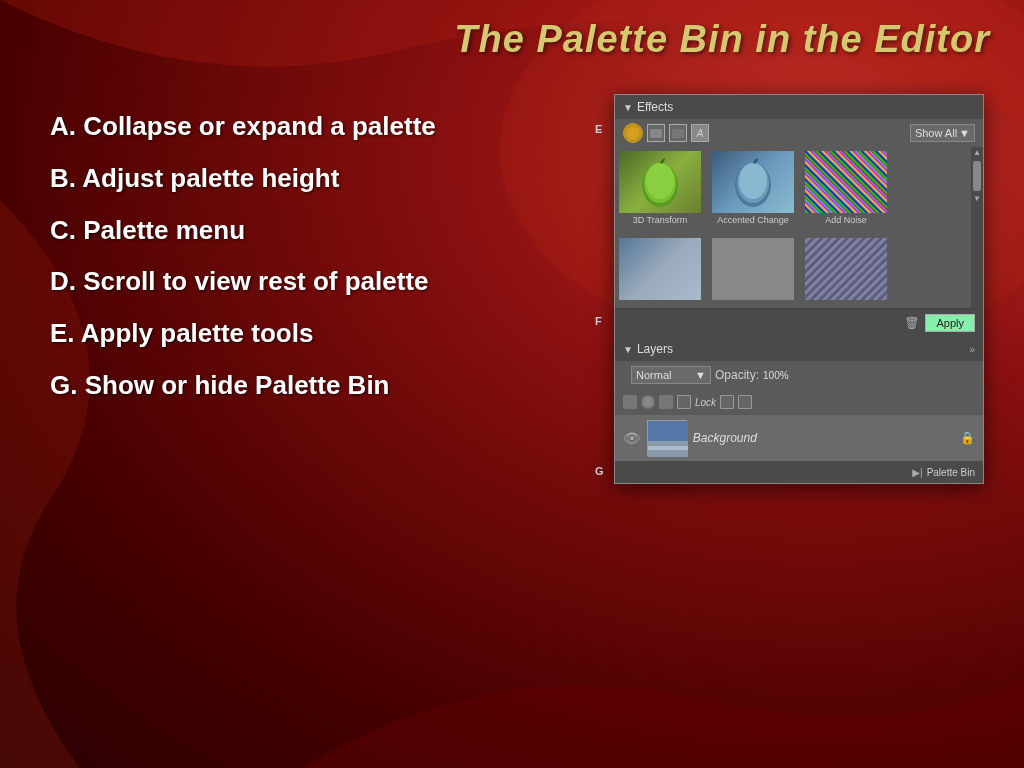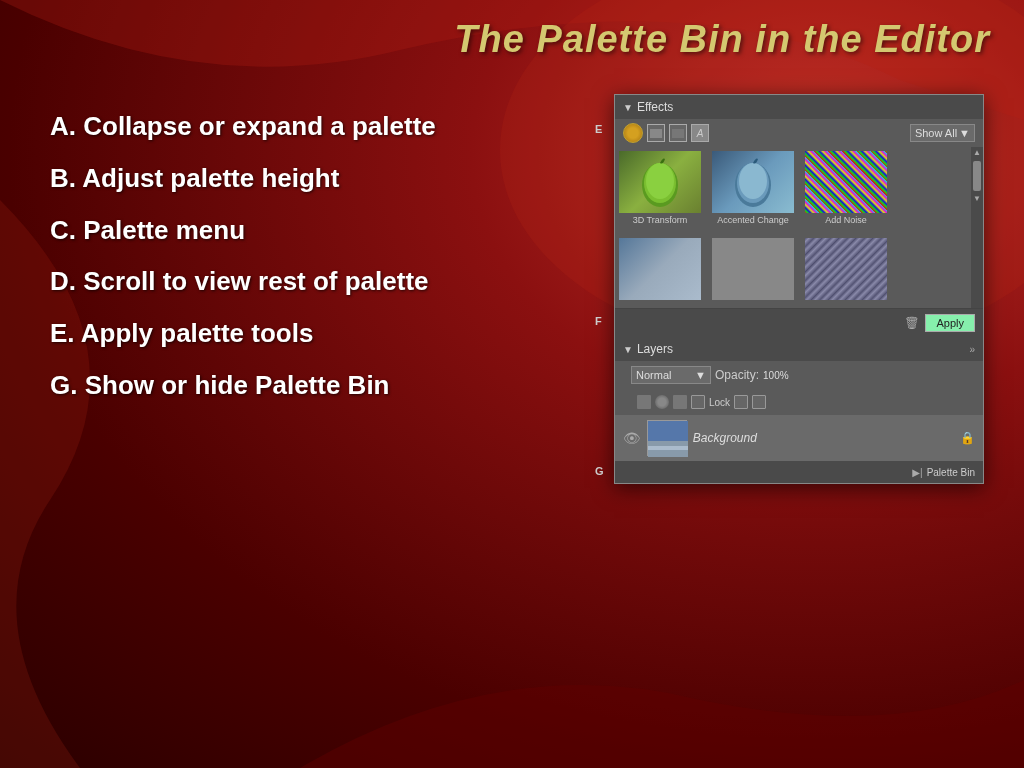--- a/index.html
+++ b/index.html
@@ -289,25 +289,26 @@
       font-size: 12px;
     }
 
     .opacity-value {
       color: #ddd;
       font-size: 10px;
     }
 
     .layer-tools {
       background: #5a5a5a;
-      padding: 4px 22px;
+      padding: 4px 8px;
       display: flex;
       align-items: center;
       gap: 4px;
       height: 26px;
+      font-style: italic;
     }
 
     .small-icon {
       width: 14px;
       height: 14px;
       background: #888;
       display: inline-block;
       border-radius: 1px;
     }
 

